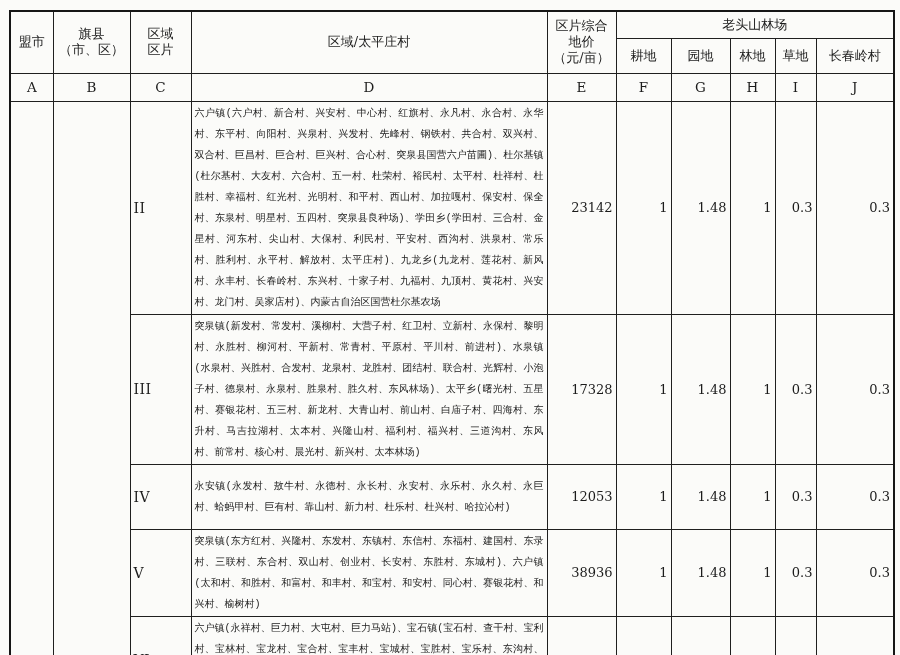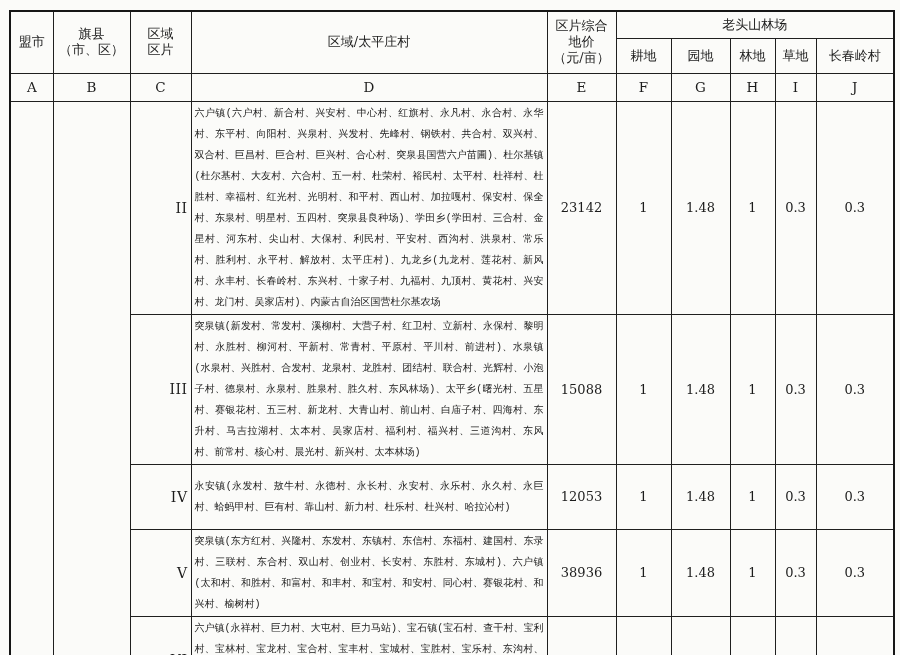--- a/index.html
+++ b/index.html
@@ -41,35 +41,35 @@
     text-align: center;
     font-size: 13px;
     line-height: 16px;
     white-space: pre-line;
   }
   .letter {
     text-align: center;
     font-size: 13.5px;
   }
   .zone {
-    text-align: right;
+    text-align: left;
     font-size: 14px;
     letter-spacing: 0.5px;
   }
   .desc {
     font-size: 10px;
     line-height: 21px;
     text-align: justify;
     text-justify: inter-character;
     padding: 2px 3px 2px 4px;
     vertical-align: middle;
     font-family: Liberation Mono, monospace;
   }
   .num {
-    text-align: center;
+    text-align: right;
     font-size: 13px;
   }
   tr.hrow1 { height: 27px; }
   tr.hrow2 { height: 35px; }
   tr.hrow3 { height: 28px; }
 </style>
 </head>
 <body>
 
 <div class="sheet">
@@ -129,22 +129,22 @@
       <td class="num">23142</td>
       <td class="num">1</td>
       <td class="num">1.48</td>
       <td class="num">1</td>
       <td class="num">0.3</td>
       <td class="num">0.3</td>
     </tr>
 
     <tr style="height:130px">
       <td class="zone">III</td>
-      <td class="desc">突泉镇(新发村、常发村、溪柳村、大营子村、红卫村、立新村、永保村、黎明村、永胜村、柳河村、平新村、常青村、平原村、平川村、前进村)、水泉镇(水泉村、兴胜村、合发村、龙泉村、龙胜村、团结村、联合村、光辉村、小泡子村、德泉村、永泉村、胜泉村、胜久村、东风林场)、太平乡(曙光村、五星村、赛银花村、五三村、新龙村、大青山村、前山村、白庙子村、四海村、东升村、马吉拉湖村、太本村、吴家店村、福利村、福兴村、三道沟村、东风村、前常村、核心村、晨光村、新兴村、太本林场)</td>
-      <td class="num">15088</td>
+      <td class="desc">突泉镇(新发村、常发村、溪柳村、大营子村、红卫村、立新村、永保村、黎明村、永胜村、柳河村、平新村、常青村、平原村、平川村、前进村)、水泉镇(水泉村、兴胜村、合发村、龙泉村、龙胜村、团结村、联合村、光辉村、小泡子村、德泉村、永泉村、胜泉村、胜久村、东风林场)、太平乡(曙光村、五星村、赛银花村、五三村、新龙村、大青山村、前山村、白庙子村、四海村、东升村、马吉拉湖村、太本村、兴隆山村、福利村、福兴村、三道沟村、东风村、前常村、核心村、晨光村、新兴村、太本林场)</td>
+      <td class="num">17328</td>
       <td class="num">1</td>
       <td class="num">1.48</td>
       <td class="num">1</td>
       <td class="num">0.3</td>
       <td class="num">0.3</td>
     </tr>
 
     <tr style="height:65px">
       <td class="zone">IV</td>
       <td class="desc">永安镇(永发村、敖牛村、永德村、永长村、永安村、永乐村、永久村、永巨村、蛤蚂甲村、巨有村、靠山村、新力村、杜乐村、杜兴村、哈拉沁村)</td>

